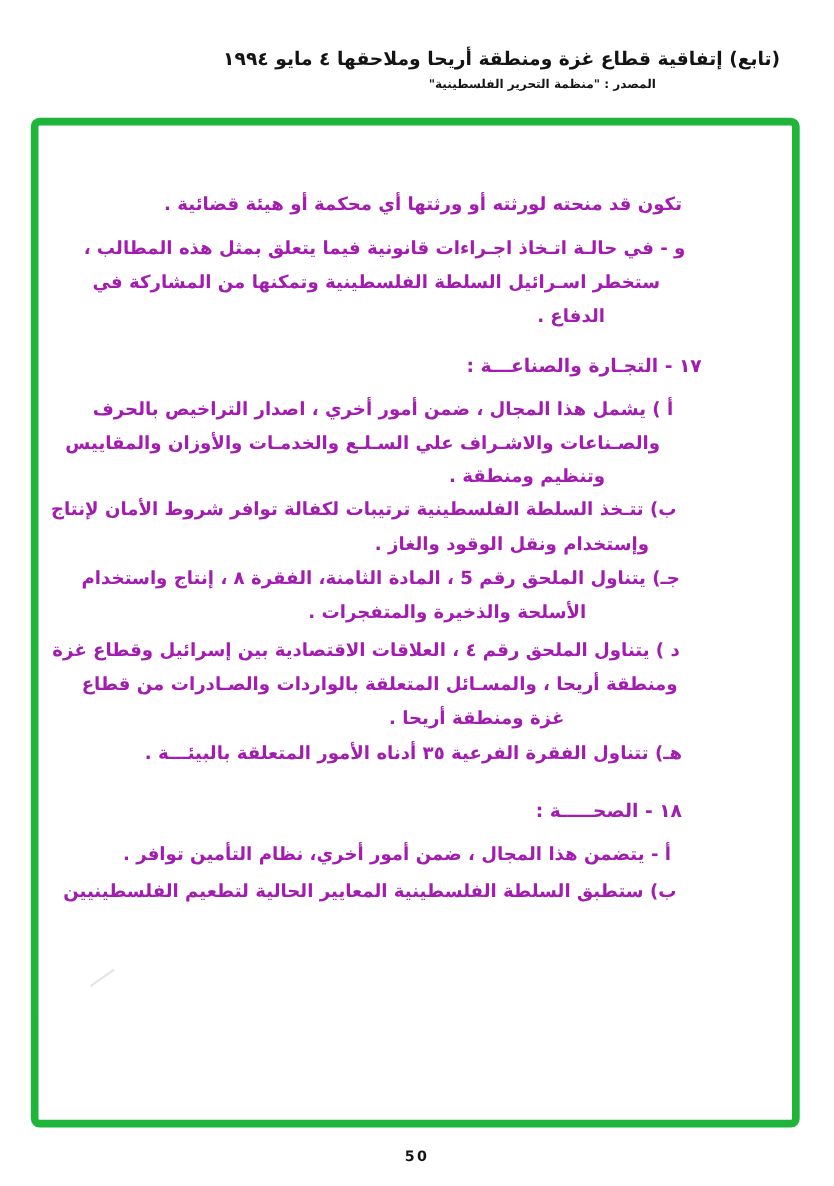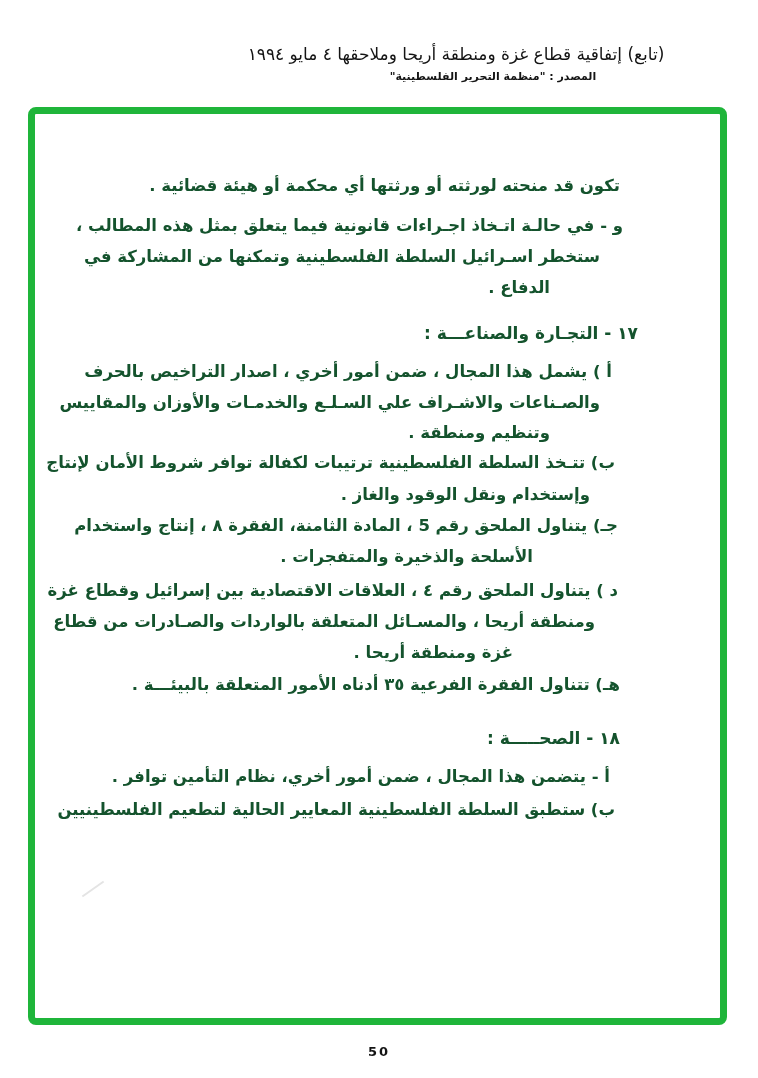--- a/index.html
+++ b/index.html
@@ -16,21 +16,21 @@
   .hdr {
     position: absolute;
     top: 44px;
     left: 154px;
     width: 604px;
     direction: rtl;
     text-align: center;
   }
   .hdr-title {
     font-size: 17px;
-    font-weight: normal;
+    font-weight: bold;
     white-space: nowrap;
     text-align: center;
   }
   .hdr-source {
     font-size: 11px;
     font-weight: bold;
     margin-top: 6px;
     padding-left: 74px;
     white-space: nowrap;
   }
@@ -44,21 +44,21 @@
     border: 7px solid #1fb53a;
     border-radius: 8px;
     background: transparent;
   }
   .body-line {
     position: absolute;
     direction: rtl;
     white-space: nowrap;
     font-size: 16.5px;
     font-weight: bold;
-    color: #14532d;
+    color: #a21caf;
     line-height: 22px;
   }
   .section-heading { font-size: 17px; }
   .pagenum {
     position: absolute;
     top: 1044px;
     left: 0;
     width: 758px;
     text-align: center;
     font-size: 13px;
@@ -101,21 +101,21 @@
     <div class="body-line" style="top:392px; right:158px">والصـناعات والاشـراف علي السـلـع والخدمـات والأوزان والمقاييس</div>
     <div class="body-line" style="top:422px; right:208px">وتنظيم ومنطقة .</div>
 
     <div class="body-line" style="top:452px; right:143px">ب) تتـخذ السلطة الفلسطينية ترتيبات لكفالة توافر شروط الأمان لإنتاج</div>
     <div class="body-line" style="top:484px; right:168px">وإستخدام ونقل الوقود والغاز .</div>
 
     <div class="body-line" style="top:515px; right:140px">جـ) يتناول الملحق رقم 5 ،  المادة الثامنة، الفقرة ٨ ،  إنتاج واستخدام</div>
     <div class="body-line" style="top:546px; right:225px">الأسلحة والذخيرة والمتفجرات .</div>
 
     <div class="body-line" style="top:580px; right:140px">د ) يتناول الملحق رقم ٤ ،  العلاقات الاقتصادية بين إسرائيل وقطاع غزة</div>
-    <div class="body-line" style="top:611px; right:163px">ومنطقة أريحا ، والمسـائل المتعلقة بالواردات والصـادرات من قطاع</div>
+    <div class="body-line" style="top:611px; right:142px">ومنطقة أريحا ، والمسـائل المتعلقة بالواردات والصـادرات من قطاع</div>
     <div class="body-line" style="top:642px; right:245px">غزة ومنطقة أريحا .</div>
 
     <div class="body-line" style="top:674px; right:138px">هـ) تتناول الفقرة الفرعية ٣٥  أدناه الأمور المتعلقة بالبيئـــة .</div>
 
     <div class="body-line section-heading" style="top:727px; right:138px">١٨ - الصحـــــة :</div>
 
     <div class="body-line" style="top:766px; right:148px">أ - يتضمن هذا المجال ،  ضمن أمور أخري، نظام التأمين توافر .</div>
 
     <div class="body-line" style="top:799px; right:143px">ب) ستطبق السلطة الفلسطينية المعايير الحالية لتطعيم الفلسطينيين</div>
 

